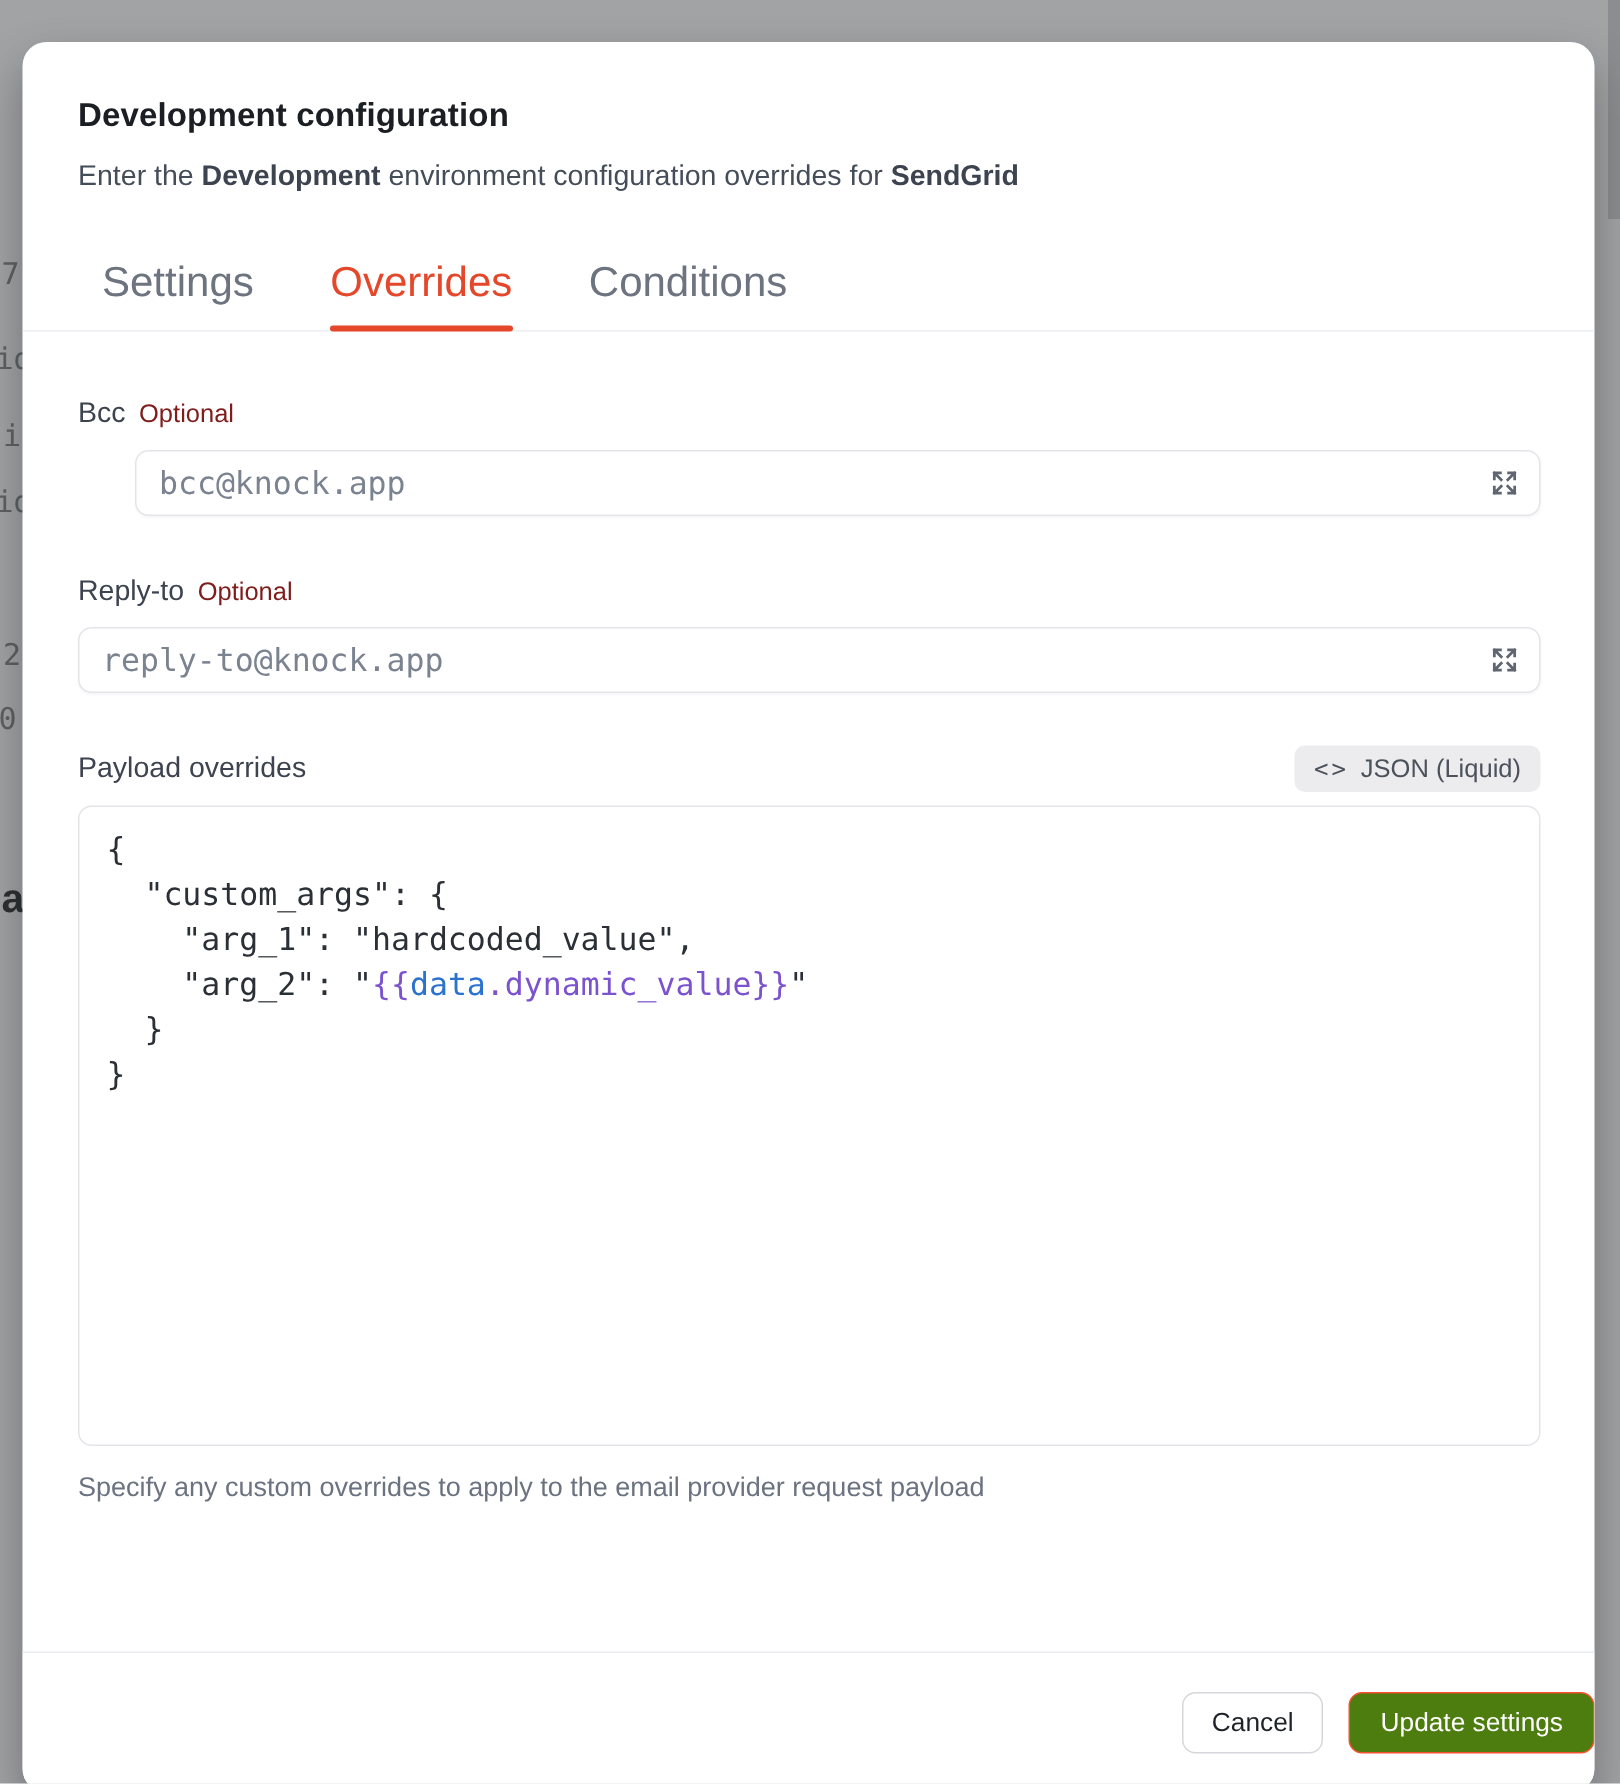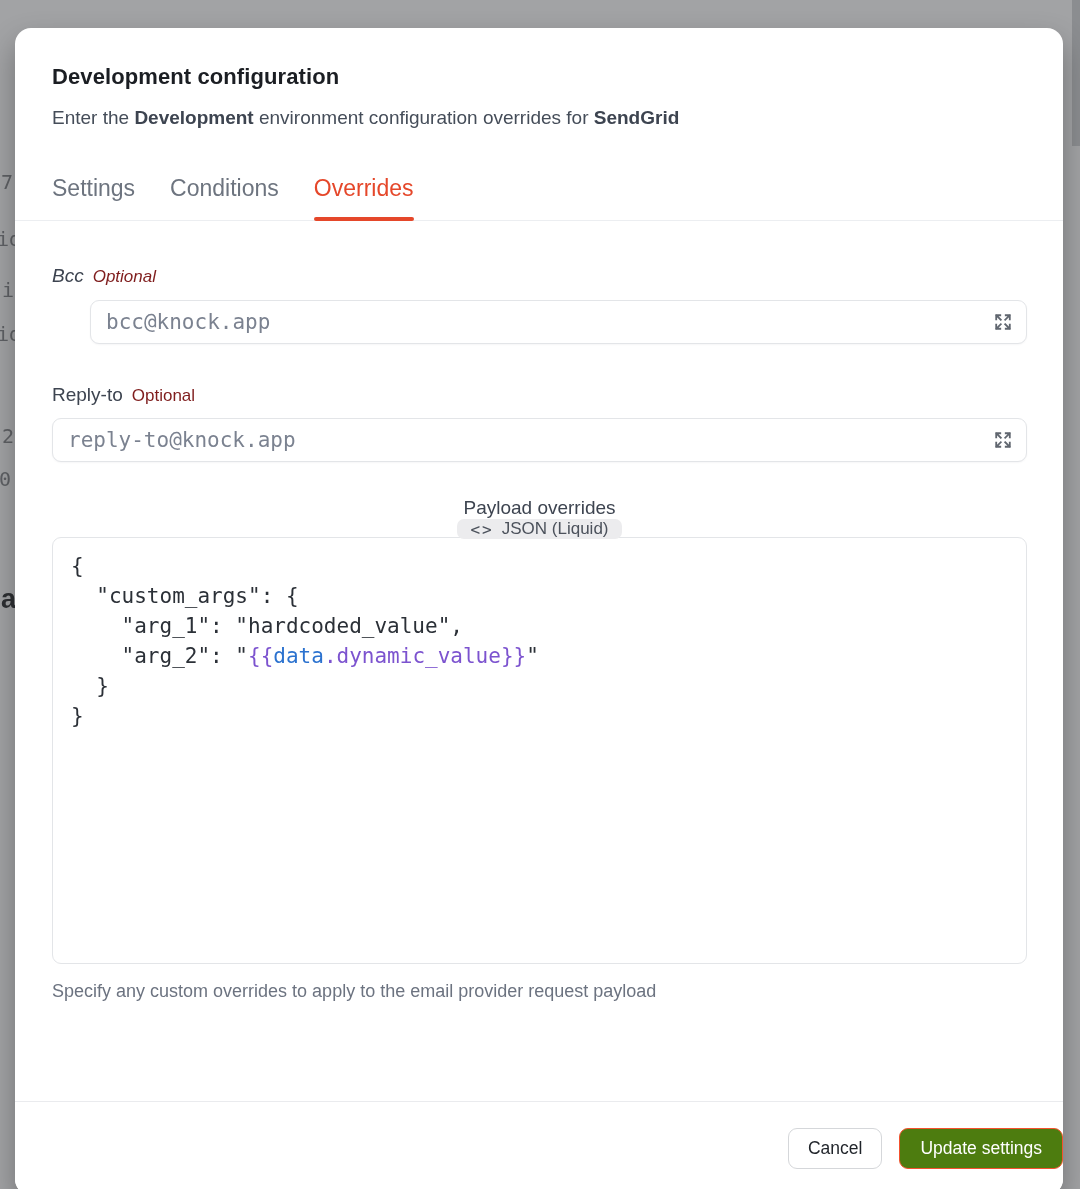--- a/index.html
+++ b/index.html
@@ -63,25 +63,26 @@
   .modal-subtitle b { color: #3d4450; font-weight: 700; }
 
   
   .tabbar {
     margin-top: 30px;
     padding: 0 37px;
     border-bottom: 1px solid #eceef1;
     display: flex; gap: 35px;
   }
   .tab {
-    font-size: 23px; line-height: 24px;
+    font-size: 28px; line-height: 24px;
     color: #6d747f;
     padding: 16px 0 20px;
     position: relative;
     cursor: pointer;
+    margin-left: 16px;
   }
   .tab.active { color: #e5472a; }
   .tab.active::after {
     content: "";
     position: absolute; left: 0; right: 0; bottom: -1px;
     height: 4px; background: #e5472a; border-radius: 2px;
   }
 
   
   .viewport {
@@ -110,39 +111,38 @@
     position: absolute; right: 12px; top: 50%;
     transform: translateY(-50%);
     width: 24px; height: 24px;
     display: flex; align-items: center; justify-content: center;
     cursor: pointer; background: none; border: none; padding: 0;
   }
 
   .field-label-row {
     display: flex; align-items: baseline; gap: 9px;
   }
-  .lbl-bcc   { margin-top: 44px; font-style: italic; }
-  .lbl-reply { margin-top: 40px; }
+  .lbl-bcc   { margin-top: 44px; }
+  .lbl-reply { margin-top: 40px; align-items: center; }
   .field-label {
     font-size: 19px; line-height: 22px;
     color: #3d4450;
   }
   .field-optional {
     font-size: 17px;
     color: #7f1d1d;
   }
   .input-mt  { margin-top: 13px; padding-left: 38px; }
   .input-mt2 { margin-top: 12px; }
 
   
   .payload-row {
     margin-top: 35px;
     display: flex; align-items: center; justify-content: space-between;
     height: 31px;
-    flex-direction: column;
   }
   .payload-label { font-size: 19px; color: #3d4450; }
   .lang-badge {
     display: flex; align-items: center; gap: 8px;
     background: #ececee;
     border-radius: 7px;
     height: 31px;
     padding: 0 13px;
     font-size: 17px;
     color: #4c525c;
@@ -224,22 +224,22 @@
 
 <div class="modal">
 
   <div class="modal-header">
     <div class="modal-title">Development configuration</div>
     <div class="modal-subtitle"><span>Enter the </span><b>Development</b><span> environment configuration overrides for </span><b>SendGrid</b></div>
   </div>
 
   <div class="tabbar">
     <div class="tab">Settings</div>
+    <div class="tab active">Overrides</div>
     <div class="tab">Conditions</div>
-    <div class="tab active">Overrides</div>
   </div>
 
   <div class="viewport">
 
 
     <div class="field-label-row lbl-bcc">
       <span class="field-label">Bcc</span>
       <span class="field-optional">Optional</span>
     </div>
     <div class="field-wrap input-mt">

